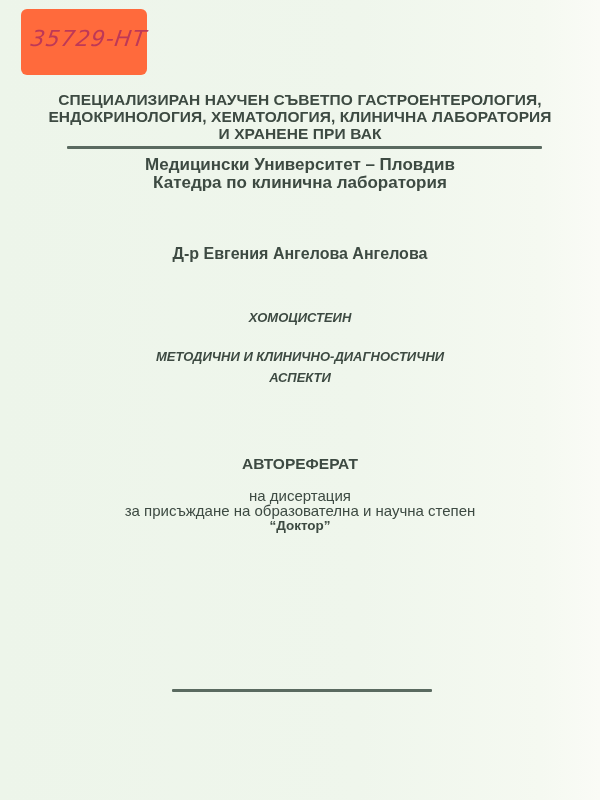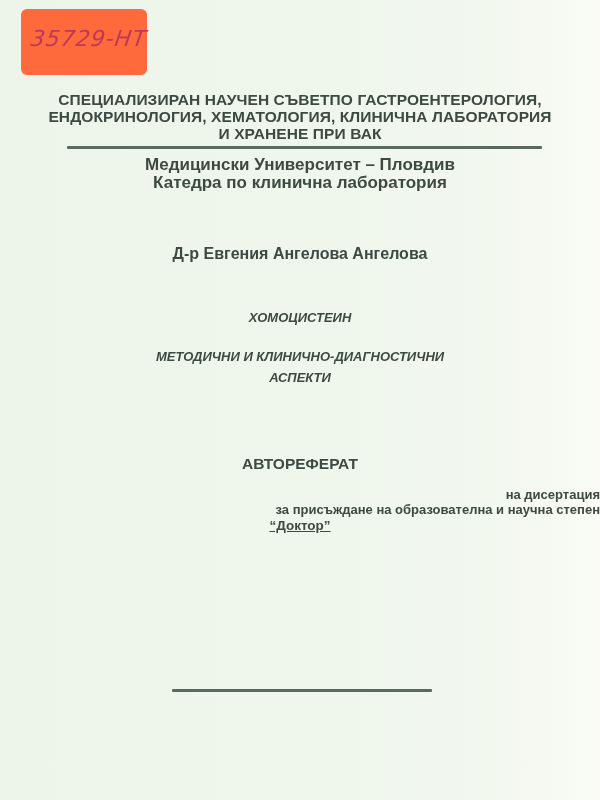--- a/index.html
+++ b/index.html
@@ -66,23 +66,22 @@
       font-size: 16px;
     }
     .title {
       font-size: 13px;
       font-style: italic;
     }
     .doctype {
       font-size: 15.5px;
     }
     .small {
-      font-size: 13px;
-      font-weight: bold;
-      text-align: right;
+      font-size: 15px;
+      font-weight: normal;
     }
     .small-bold {
       font-size: 13.5px;
       font-weight: bold;
     }
     .footer {
       font-size: 15px;
       font-weight: normal;
     }
   </style>
@@ -107,18 +106,18 @@
   <div class="line author" style="top:245px;">Д-р Евгения Ангелова Ангелова</div>
 
   <div class="line title" style="top:310px;">ХОМОЦИСТЕИН</div>
   <div class="line title" style="top:340px;margin-top:9px;">МЕТОДИЧНИ И КЛИНИЧНО-ДИАГНОСТИЧНИ</div>
   <div class="line title" style="top:370px;">АСПЕКТИ</div>
 
   <div class="line doctype" style="top:455px;">АВТОРЕФЕРАТ</div>
 
   <div class="line small" style="top:487px;">на дисертация</div>
   <div class="line small" style="top:502px;">за присъждане на образователна и научна степен</div>
-  <div class="line small-bold" style="top:518px;text-decoration:underline;">“Доктор”</div>
+  <div class="line small-bold" style="top:518px;">“Доктор”</div>
 
   <div class="rule" style="left:172px; width:260px; top:689px;"></div>
 
 
 </div>
 
 </body></html>

